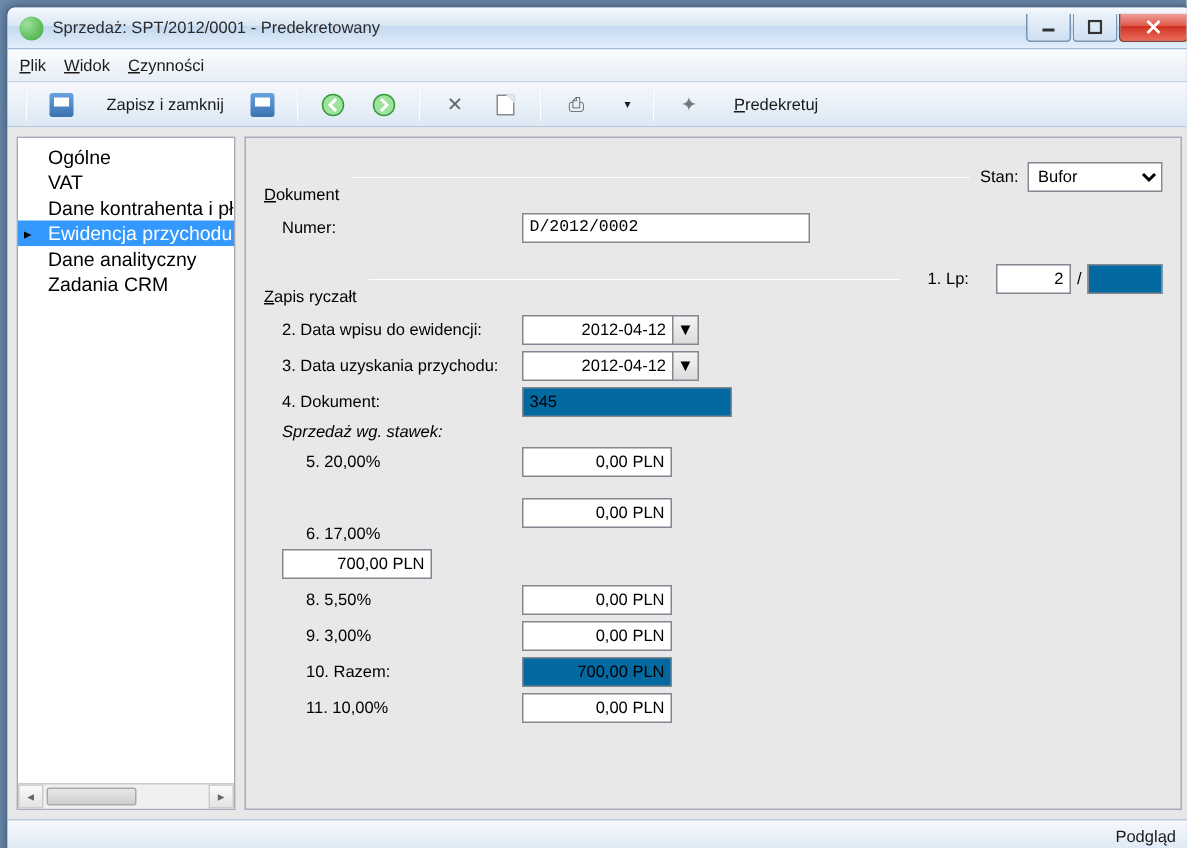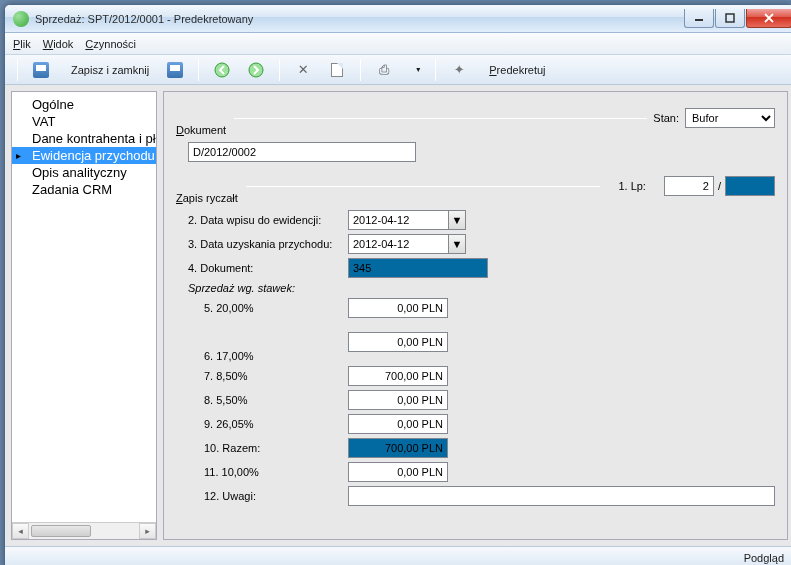--- a/index.html
+++ b/index.html
@@ -110,21 +110,21 @@
   .field-label.it { font-style: italic; }
   input.text, .readonly {
     height: 20px; border:1px solid #828790; background:#fff; padding:0 4px;
   }
   input.text.right { text-align:right; }
   .readonly { background:#0369a1; display:flex; align-items:center; }
   select.combo {
     height:20px; border:1px solid #828790; background:#fff; padding:0 2px;
   }
   .date-combo { display:flex; }
-  .date-combo input { width:100px; border-right:none; }
+  .date-combo input { width:100px; border-right:none;text-align:right; }
   .date-combo .dd-btn {
     width:18px;height:20px;border:1px solid #828790;background:linear-gradient(#f4f4f4,#dcdcdc);
     display:flex;align-items:center;justify-content:center;font-size:9px;
   }
   
   .statusbar {
     height: 22px; background: linear-gradient(to bottom,#f6f9fd,#dce8f4);
     border-top:1px solid #b8c9dc; display:flex; align-items:center; justify-content:flex-end;
     padding:0 10px; color:#1a1a1a;
   }
@@ -210,21 +210,21 @@
   </div>
 
   <div class="content">
 
     <div class="sidebar">
       <div class="nav-list">
         <div class="nav-item">Ogólne</div>
         <div class="nav-item">VAT</div>
         <div class="nav-item">Dane kontrahenta i płatności</div>
         <div class="nav-item selected">Ewidencja przychodu</div>
-        <div class="nav-item">Opis analityczny</div>
+        <div class="nav-item">Dane analityczny</div>
         <div class="nav-item">Zadania CRM</div>
       </div>
       <div class="side-scroll">
         <div class="arrow">◂</div>
         <div class="track">
             <div class="thumb"></div>
           </div>
         <div class="arrow">▸</div>
       </div>
     </div>
@@ -234,21 +234,22 @@
       <div class="group-row">
         <span class="group-label"><u>D</u>okument</span>
         <span class="group-line"></span>
         <span style="margin:0 6px;">Stan:</span>
         <select class="combo" style="width:90px;">
           <option>Bufor</option>
         </select>
       </div>
 
       <div class="field-row">
-        <input class="text" style="width: 228px;" value="D/2012/0002">
+        <span class="field-label">Numer:</span>
+        <input class="text" style="width: 192px; font-family: Liberation Mono, monospace;" value="D/2012/0002">
       </div>
 
       <div class="group-row" style="margin-top:6px;">
         <span class="group-label"><u>Z</u>apis ryczałt</span>
         <span class="group-line"></span>
         <span style="margin:0 18px;">1. Lp:</span>
         <input class="text right" style="width: 50px;" value="2">
         <span style="margin:0 4px;">/</span>
         <div class="readonly" style="width:50px;"></div>
       </div>
@@ -284,43 +285,38 @@
 
       <div class="field-row">
         <span class="field-label" style="padding-left:16px;">5.  20,00%</span>
         <input class="text right" style="width: 100px;" value="0,00 PLN">
       </div>
       <div class="field-row">
         <span class="field-label" style="padding-left:16px;margin-top:28px;">6.  17,00%</span>
         <input class="text right" style="width: 100px;" value="0,00 PLN">
       </div>
       <div class="field-row">
-        <span class="field-label" style="padding-left:16px;">7.  8,50%</span>
         <input class="text right" style="width: 100px;" value="700,00 PLN">
       </div>
       <div class="field-row">
         <span class="field-label" style="padding-left:16px;">8.  5,50%</span>
         <input class="text right" style="width: 100px;" value="0,00 PLN">
       </div>
       <div class="field-row">
-        <span class="field-label" style="padding-left:16px;">9.  26,05%</span>
+        <span class="field-label" style="padding-left:16px;">9.  3,00%</span>
         <input class="text right" style="width: 100px;" value="0,00 PLN">
       </div>
       <div class="field-row">
         <span class="field-label" style="padding-left:16px;">10. Razem:</span>
         <div class="readonly right" style="width:100px;justify-content:flex-end;">700,00 PLN</div>
       </div>
       <div class="field-row">
         <span class="field-label" style="padding-left:16px;">11. 10,00%</span>
         <input class="text right" style="width: 100px;" value="0,00 PLN">
       </div>
-      <div class="field-row">
-        <span class="field-label" style="padding-left:16px;">12. Uwagi:</span>
-        <input class="text" style="flex: 1 1 0%;" value="">
-      </div>
 
     </div>
   </div>
 
   <div class="statusbar">
     <span>Podgląd</span>
   </div>
 
 </div>
 

